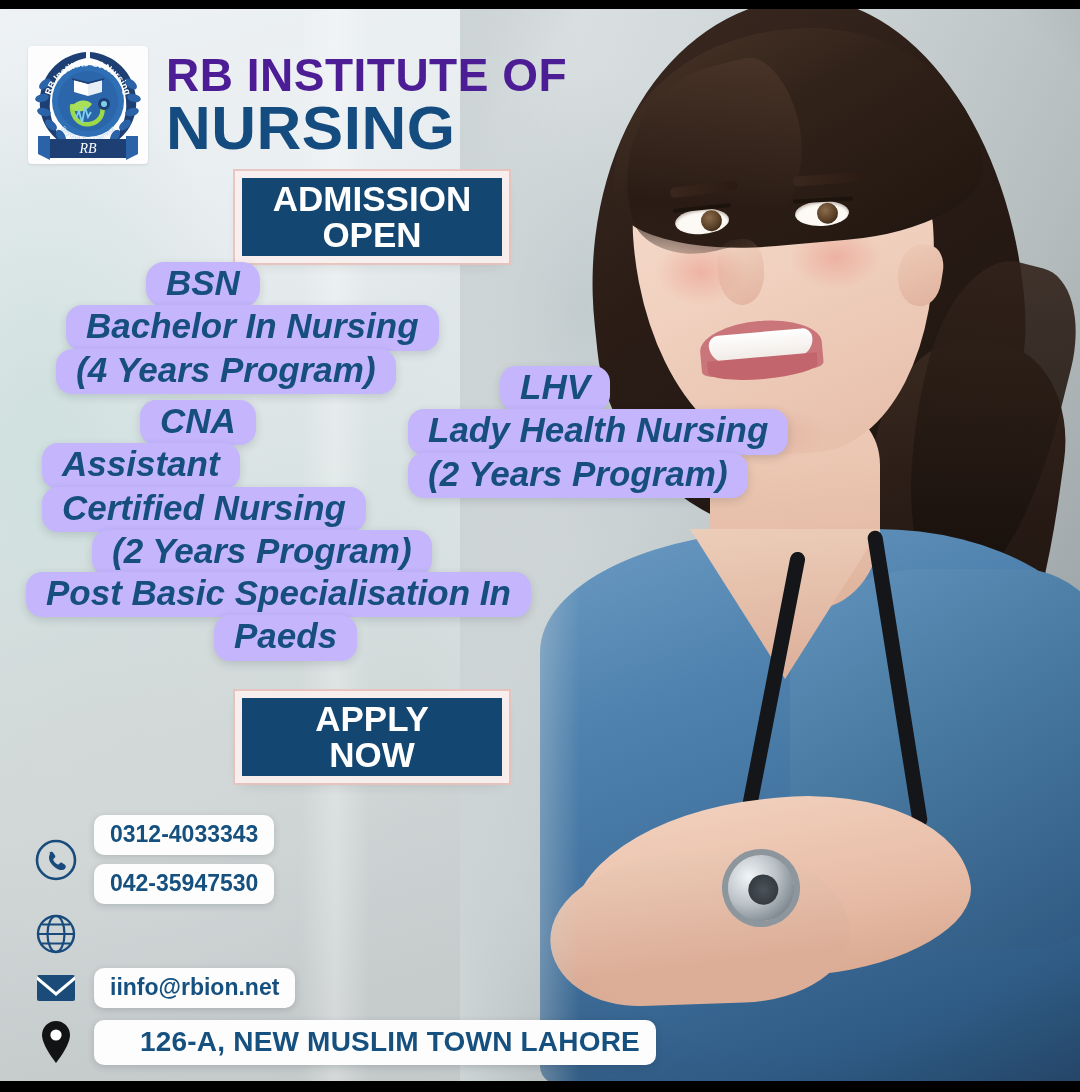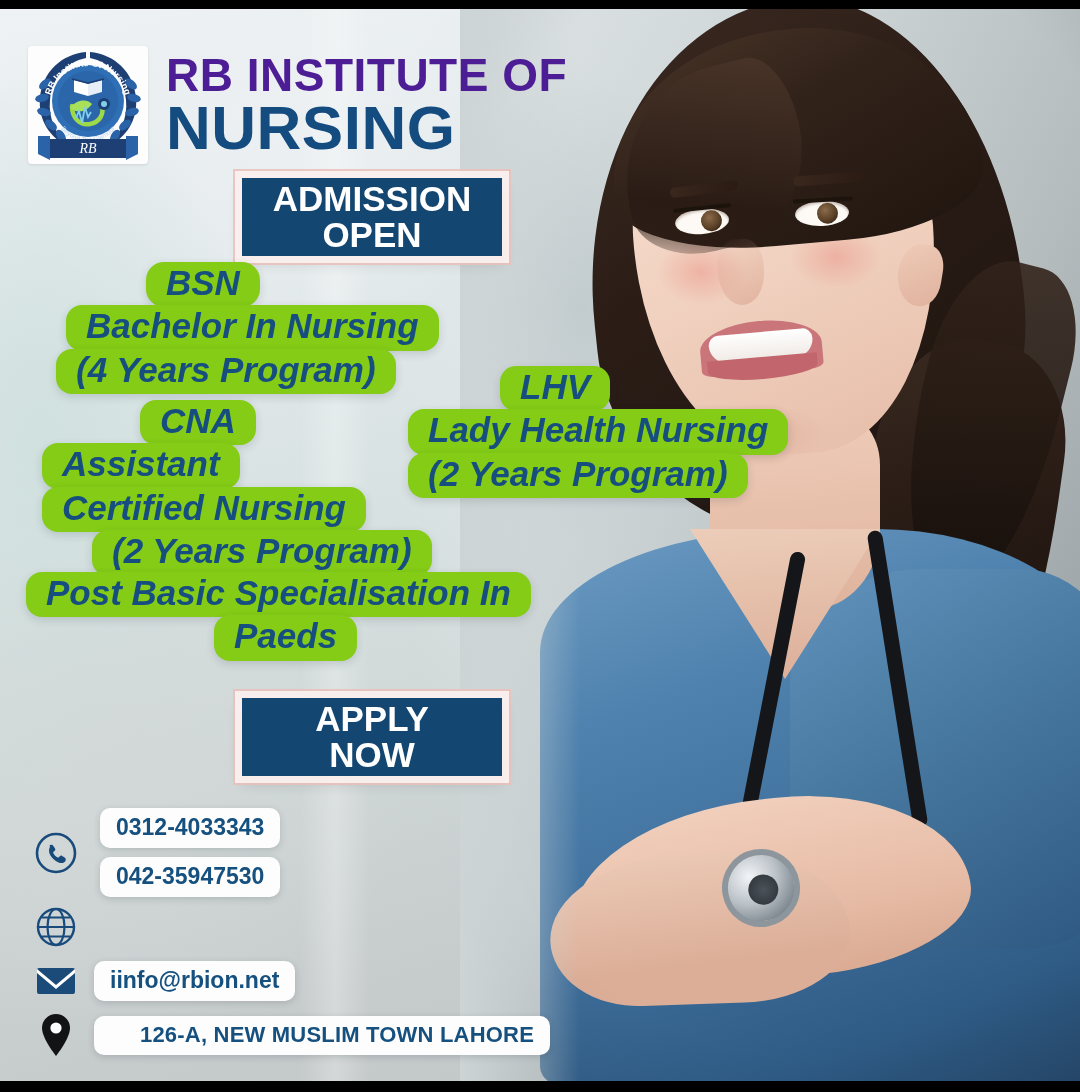--- a/index.html
+++ b/index.html
@@ -242,21 +242,21 @@
     box-shadow:0 0 0 7px rgba(255,255,255,.72), 0 0 0 9px rgba(233,191,186,.85), 0 6px 14px rgba(0,0,0,.16);
   }
   #plate-admission{ left:242px; top:178px; width:260px; height:78px; font-size:35px; }
   #plate-apply{ left:242px; top:698px; width:260px; height:78px; font-size:35px; }
   .plate span{ display:block; }
 
   
   .card{ position:absolute; }
   .card .ln{
     display:block; width:max-content;
-    background:#84cc16;
+    background:#c4b5fd;
     color:#164e80;
     font-weight:bold; font-style:italic;
     font-size:35px; line-height:1.04;
     padding:3px 20px 6px 20px;
     border-radius:16px;
     box-shadow:0 3px 9px rgba(40,50,60,.16);
     position:relative;
   }
   .card .ln + .ln{ margin-top:-2px; }
 
@@ -284,23 +284,23 @@
   .contacts{ position:absolute; left:32px; top:808px; }
   .crow{ display:flex; align-items:center; gap:14px; margin-bottom:6px; }
   .cicon{ width:48px; height:48px; flex:none; display:flex; align-items:center; justify-content:center; }
   .cicon svg{ display:block; }
   .cpill{
     background:#fdfdfd; color:#15507f; font-weight:bold;
     font-size:23px; padding:6px 16px 7px 16px; border-radius:10px;
     box-shadow:0 2px 7px rgba(40,50,60,.18);
     white-space:nowrap;
   }
-  .phone-group{ display:flex; align-items:center; gap:20px; }
+  .phone-group{ display:flex; align-items:center; gap:14px;margin-top:7px; }
   .phone-pills{ display:flex; flex-direction:column; gap:9px; }
-  .cpill.addr{ font-size:22px; letter-spacing:.2px;padding-left:46px; }
+  .cpill.addr{ font-size:28px; letter-spacing:.2px;padding-left:46px; }
 </style>
 </head>
 <body>
 
 <div class="poster">
 
   <div class="bar-top"></div>
   <div class="bar-bottom"></div>
 
   <div class="bg"></div>

